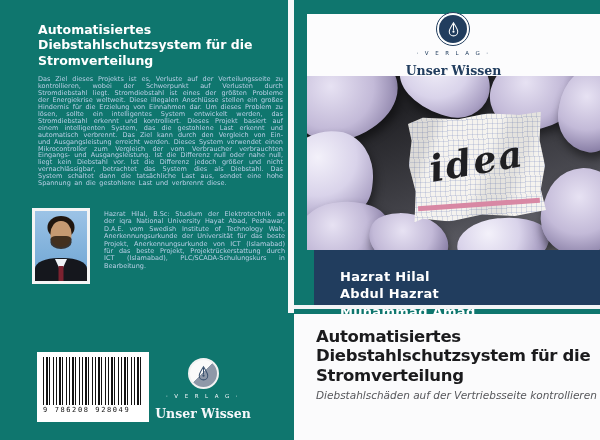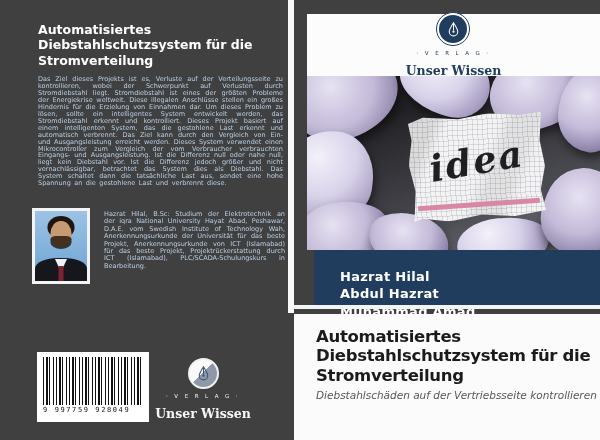--- a/index.html
+++ b/index.html
@@ -1,18 +1,18 @@
 <!DOCTYPE html>
 <html><head>
 <meta charset="utf-8">
 <style>
   html,body { margin:0; padding:0; background:#e9e9e9; }
   #cover {
     position:relative; width:600px; height:440px; overflow:hidden;
-    background:#404040; font-family:"DejaVu Sans", sans-serif;
+    background:#0f766e; font-family:"DejaVu Sans", sans-serif;
   }
   
   .cover-title {
     position:absolute; left:38px; top:22px; width:255px; margin:0;
     color:#ffffff; font-size:12.5px; font-weight:bold; line-height:1.22;
   }
   .blurb {
     position:absolute; left:38px; top:76px; width:245px; margin:0;
     color:#b9cfe6; font-size:6.5px; line-height:1.07; text-align:justify;
     word-spacing:1.4px;
@@ -148,21 +148,21 @@
       <div class="p-suit"></div>
       <div class="p-shirt"></div>
       <div class="p-tie"></div>
     </div>
   </div>
 
   <p class="bio">Hazrat Hilal, B.Sc: Studium der Elektrotechnik an der iqra National University Hayat Abad, Peshawar, D.A.E. vom Swedish Institute of Technology Wah, Anerkennungsurkunde der Universität für das beste Projekt, Anerkennungsurkunde von ICT (Islamabad) für das beste Projekt, Projektrückerstattung durch ICT (Islamabad), PLC/SCADA-Schulungskurs in Bearbeitung.</p>
 
   <div class="barcode">
     <div class="bars"></div>
-    <div class="isbn">9 997759 928049</div>
+    <div class="isbn">9 786208 928049</div>
   </div>
 
   <div class="pub-logo pub-logo-bottom">
     <div class="badge badge-bottom">
       <svg viewBox="0 0 20 20" width="17" height="17">
         <path d="M10 2 C13 7 15 10 15 12.5 A5 5 0 0 1 5 12.5 C5 10 7 7 10 2 Z" fill="none" stroke="#38506e" stroke-width="1.2"></path>
         <circle cx="10" cy="12.5" r="1.3" fill="#38506e"></circle>
         <path d="M10 3.5 L10 11" stroke="#38506e" stroke-width="1.2"></path>
       </svg>
     </div>

